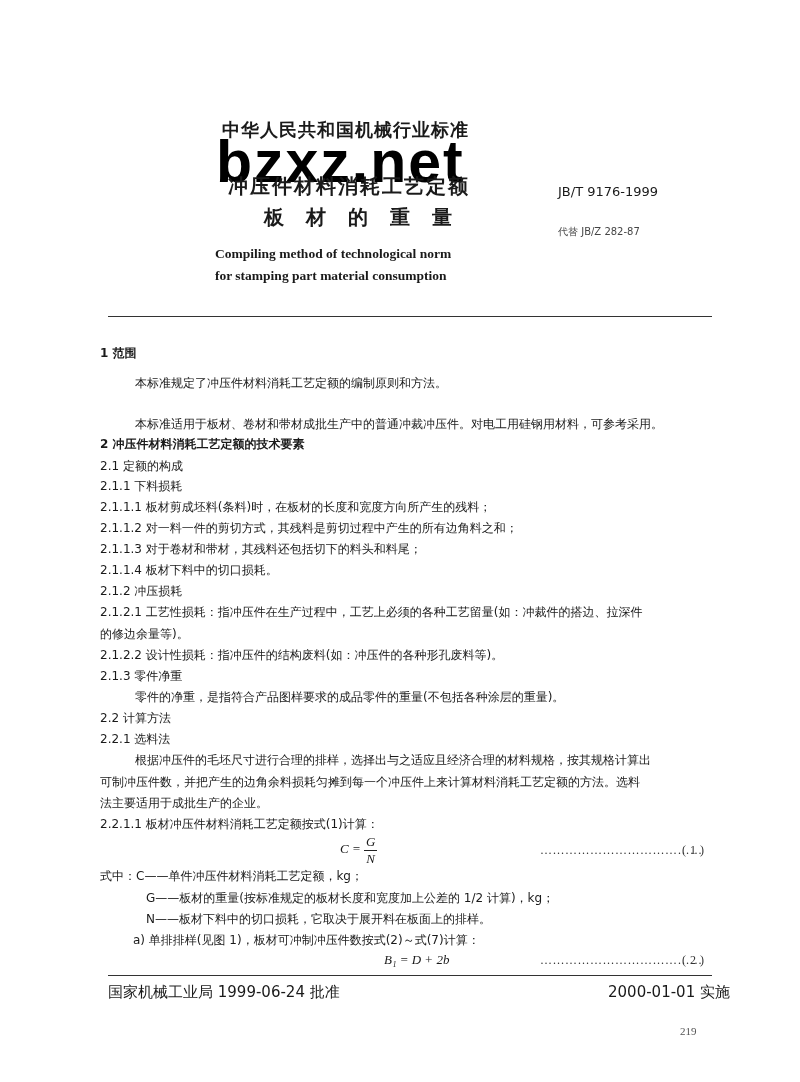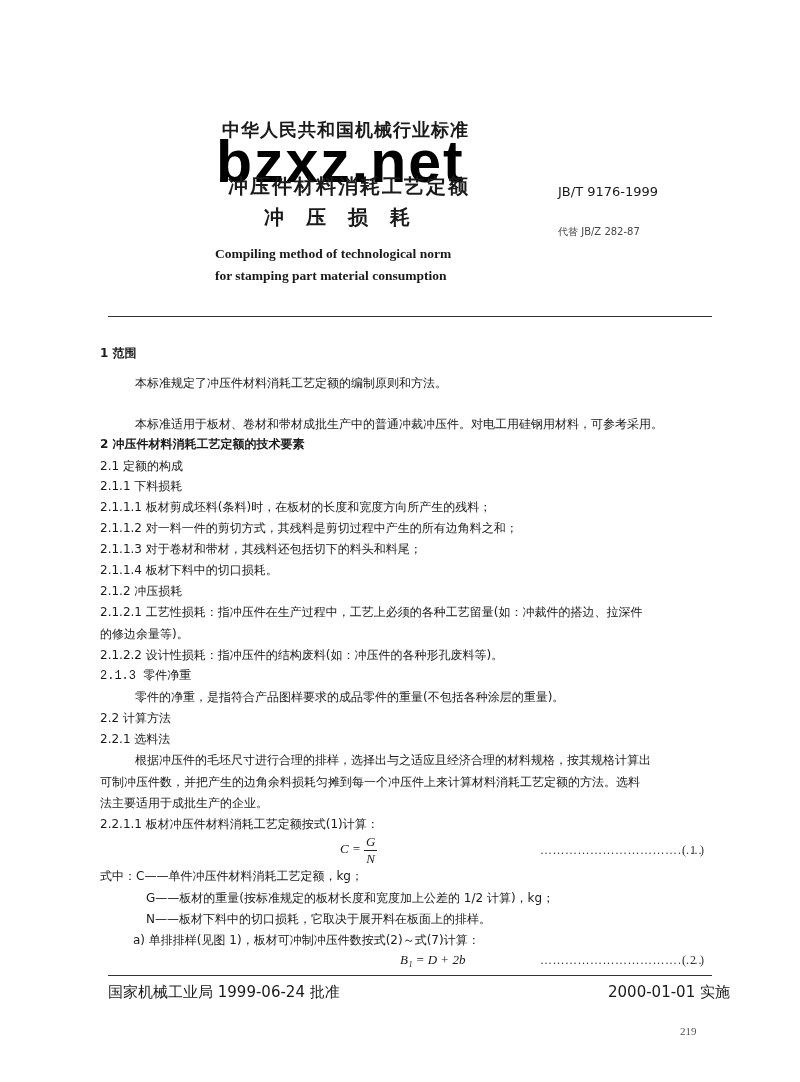--- a/index.html
+++ b/index.html
@@ -26,21 +26,21 @@
   .frac .den { display:block; padding:0 2px; }
   .footer { font-size:15px; }
   .pageno { font-family:"Liberation Serif", serif; font-size:11px; color:#555; }
 </style>
 </head>
 <body>
 
 <div class="abs watermark">bzxz.net</div>
 <div class="abs org">中华人民共和国机械行业标准</div>
 <div class="abs title1">冲压件材料消耗工艺定额</div>
-<div class="abs title2">冲压损耗</div>
+<div class="abs title2">板材的重量</div>
 <div class="abs en1">Compiling method of technological norm</div>
 <div class="abs en2">for stamping part material consumption</div>
 <div class="abs stdno">JB/T 9176-1999</div>
 <div class="abs replace">代替 JB/Z 282-87</div>
 
 <div class="abs rule" style="top:316px;"></div>
 
 <div class="abs line bold" style="top:345px;">1  范围</div>
 <div class="abs line indent" style="top:375px;">本标准规定了冲压件材料消耗工艺定额的编制原则和方法。</div>
 <div class="abs line indent" style="top:416px;">本标准适用于板材、卷材和带材成批生产中的普通冲裁冲压件。对电工用硅钢用材料，可参考采用。</div>
@@ -49,40 +49,40 @@
 <div class="abs line" style="top:458px;">2.1  定额的构成</div>
 <div class="abs line" style="top:478px;">2.1.1  下料损耗</div>
 <div class="abs line" style="top:499px;">2.1.1.1  板材剪成坯料(条料)时，在板材的长度和宽度方向所产生的残料；</div>
 <div class="abs line" style="top:520px;">2.1.1.2  对一料一件的剪切方式，其残料是剪切过程中产生的所有边角料之和；</div>
 <div class="abs line" style="top:541px;">2.1.1.3  对于卷材和带材，其残料还包括切下的料头和料尾；</div>
 <div class="abs line" style="top:562px;">2.1.1.4  板材下料中的切口损耗。</div>
 <div class="abs line" style="top:583px;">2.1.2  冲压损耗</div>
 <div class="abs line" style="top:604px;">2.1.2.1  工艺性损耗：指冲压件在生产过程中，工艺上必须的各种工艺留量(如：冲裁件的搭边、拉深件</div>
 <div class="abs line" style="top:626px;">的修边余量等)。</div>
 <div class="abs line" style="top:647px;">2.1.2.2  设计性损耗：指冲压件的结构废料(如：冲压件的各种形孔废料等)。</div>
-<div class="abs line" style="top:668px;font-family:Liberation Mono, monospace;">2.1.3  零件净重</div>
+<div class="abs line" style="top:668px;">2.1.3  零件净重</div>
 <div class="abs line indent" style="top:689px;">零件的净重，是指符合产品图样要求的成品零件的重量(不包括各种涂层的重量)。</div>
 <div class="abs line" style="top:710px;">2.2  计算方法</div>
 <div class="abs line" style="top:731px;">2.2.1  选料法</div>
 <div class="abs line indent" style="top:752px;">根据冲压件的毛坯尺寸进行合理的排样，选择出与之适应且经济合理的材料规格，按其规格计算出</div>
 <div class="abs line" style="top:774px;">可制冲压件数，并把产生的边角余料损耗匀摊到每一个冲压件上来计算材料消耗工艺定额的方法。选料</div>
 <div class="abs line" style="top:795px;">法主要适用于成批生产的企业。</div>
 <div class="abs line" style="top:816px;">2.2.1.1  板材冲压件材料消耗工艺定额按式(1)计算：</div>
 
 <div class="abs formula" style="left:340px; top:834px;">
   <span>C = </span><span class="frac"><span class="num">G</span><span class="den">N</span></span>
 </div>
 <div class="abs dots" style="left:540px; top:843px;">…………………………………</div>
 <div class="abs dots" style="left:682px; top:843px;">( 1 )</div>
 
 <div class="abs line" style="top:868px;">式中：C——单件冲压件材料消耗工艺定额，kg；</div>
 <div class="abs line indent" style="left:146px; top:890px;">G——板材的重量(按标准规定的板材长度和宽度加上公差的 1/2 计算)，kg；</div>
 <div class="abs line indent" style="left:146px; top:911px;">N——板材下料中的切口损耗，它取决于展开料在板面上的排样。</div>
 <div class="abs line indent" style="left:133px; top:932px;text-align:right;">a) 单排排样(见图 1)，板材可冲制冲压件数按式(2)～式(7)计算：</div>
 
-<div class="abs formula" style="left:400px; top:952px;">B₁ = D + 2b</div>
+<div class="abs formula" style="left:384px; top:952px;">B₁ = D + 2b</div>
 <div class="abs dots" style="left:540px; top:953px;">…………………………………</div>
 <div class="abs dots" style="left:682px; top:953px;">( 2 )</div>
 
 <div class="abs rule" style="top:975px;"></div>
 <div class="abs footer" style="left:108px; top:983px;">国家机械工业局 1999-06-24 批准</div>
 <div class="abs footer" style="left:608px; top:983px;">2000-01-01 实施</div>
 <div class="abs pageno" style="left:680px; top:1025px;">219</div>
 
 </body></html>

